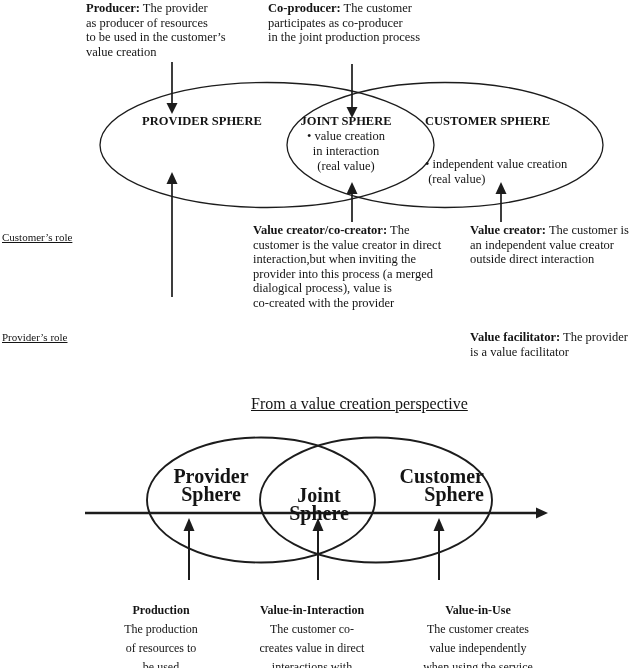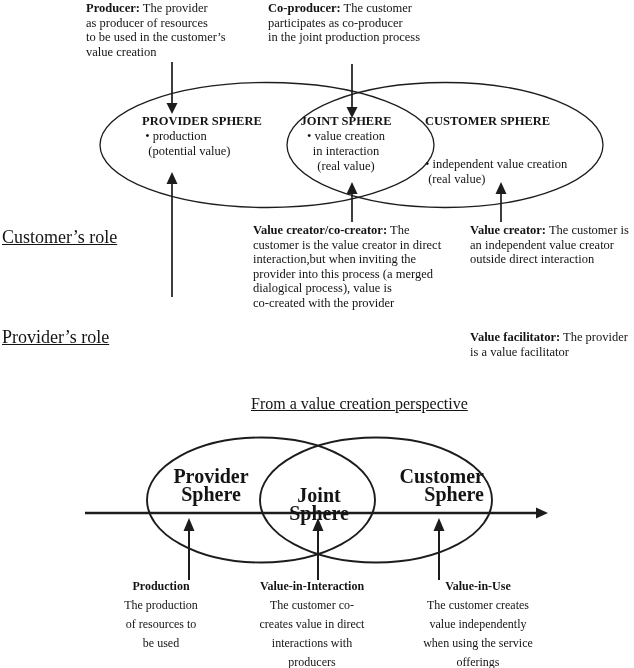--- a/index.html
+++ b/index.html
@@ -11,22 +11,22 @@
   .lines line,.lines ellipse{stroke:#1c1c1c;fill:none;}
   .lines ellipse{stroke-width:1.3;}
   .lines ellipse.thick{stroke-width:1.9;}
   .lines line{stroke-width:1.7;}
   .lines line.thick{stroke-width:2;}
   .lines line.axis{stroke-width:2.3;}
   .lines polygon{fill:#1c1c1c;stroke:none;}
   .txt{position:absolute;white-space:pre-wrap;}
   .note{font-size:12.5px;line-height:14.6px;}
   .sphere{font-size:12.5px;line-height:15px;}
-  .b{font-weight:bold;}
-  .heading{font-size:18px;line-height:14.6px;text-decoration:underline;}
+  .b{font-weight:bold;margin-top:24px;}
+  .heading{font-size:11px;line-height:14.6px;text-decoration:underline;}
   .ctr{text-align:center;}
   .bsphere{font-size:20px;line-height:18px;font-weight:bold;text-align:center;}
   .caption{font-size:12px;line-height:19px;text-align:center;}
   .caption .b{display:block;}
 </style>
 </head>
 <body>
 
 <div class="canvas">
 
@@ -66,22 +66,21 @@
 
   <div class="txt note" style="left:86px;top:1px;"><span class="b">Producer:</span><span> The provider
 as producer of resources
 to be used in the customer’s
 value creation</span></div>
 
   <div class="txt note" style="left:268px;top:1px;"><span class="b">Co-producer:</span><span> The customer
 participates as co-producer
 in the joint production process</span></div>
 
-  <div class="txt sphere" style="left:142px;top:114px;"><span class="b">PROVIDER SPHERE</span><span style="display:block;"> • production
-  (potential value)</span></div>
+  <div class="txt sphere" style="left:142px;top:114px;"><span class="b">PROVIDER SPHERE</span></div>
 
   <div class="txt sphere ctr" style="left:278px;top:114px;width:136px;"><span class="b">JOINT SPHERE</span><span style="display:block;">• value creation
 in interaction
 (real value)</span></div>
 
   <div class="txt sphere" style="left:425px;top:114px;"><span class="b">CUSTOMER SPHERE</span><span style="display:block;margin-top:28px;">• independent value creation
  (real value)</span></div>
 
   <div class="txt heading" style="left:2px;top:230px;">Customer’s role</div>
 

